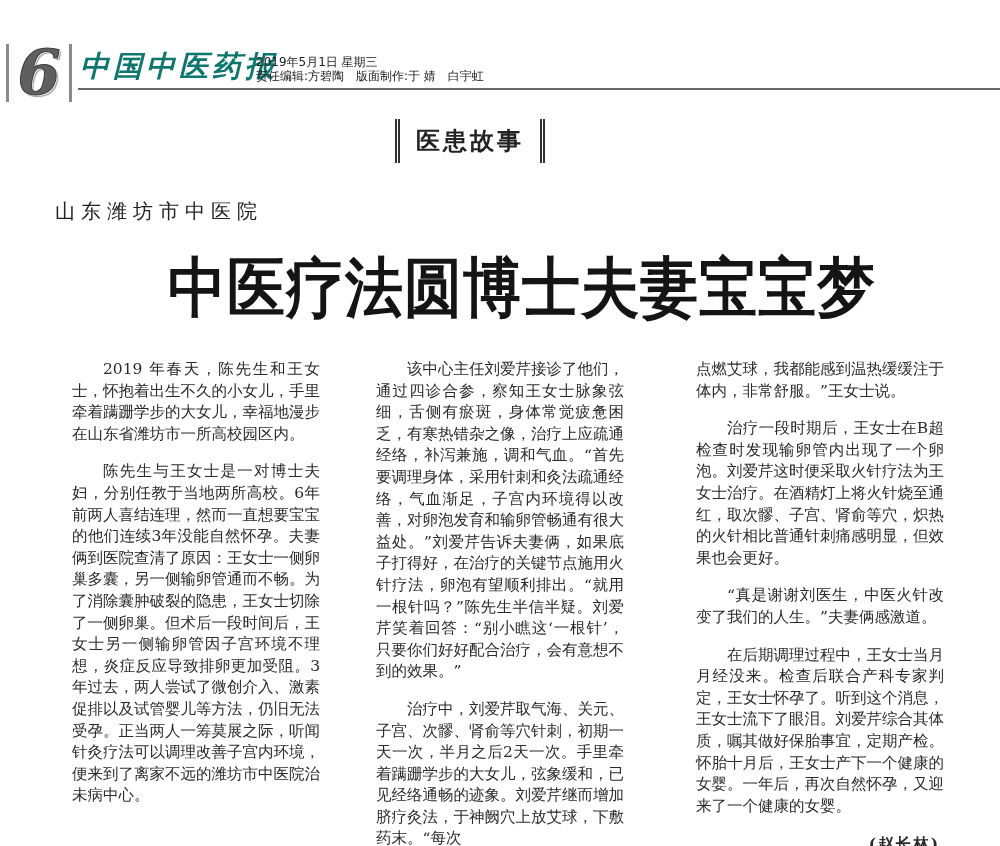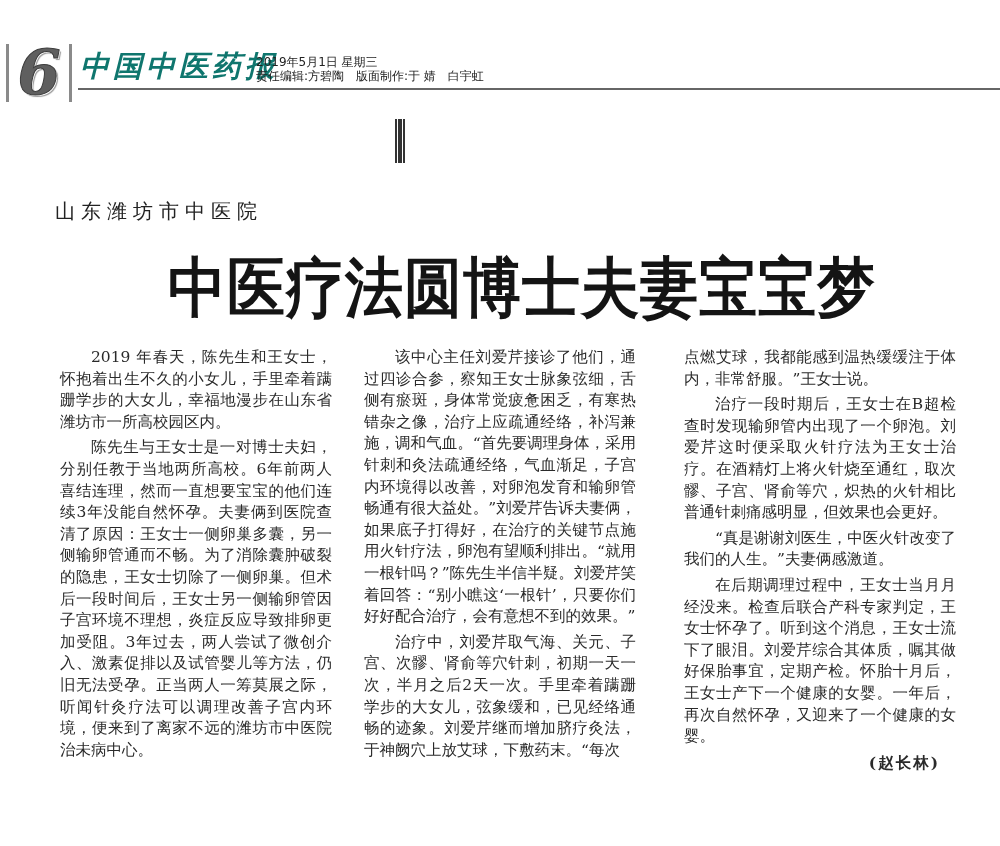--- a/index.html
+++ b/index.html
@@ -49,21 +49,21 @@
     font-family: "DejaVu Serif", serif; font-weight: bold; font-size: 58px; letter-spacing: 1px; color: #141414;
     transform: scaleY(1.12); transform-origin: top left;
   }
 
   .columns { position: absolute; left: 48px; top: 343px; width: 912px; height: 490px; }
   .col {
     position: absolute; top: 0; width: 280px;
     font-family: "DejaVu Serif", serif; font-size: 15.5px; line-height: 21.6px; color: #2a2a2a;
     text-align: justify; word-break: break-all;
   }
-  .col p { margin: 4px; text-indent: 2em; }
+  .col p { margin: 16px; text-indent: 2em; }
   .col p.cont { text-indent: 0; }
   .col1 { left: 8px; }
   .col2 { left: 312px; }
   .col3 { left: 632px; }
   .byline { text-align: right; font-weight: bold; margin-top: 2px; padding-right: 20px; letter-spacing: 2px; }
 </style>
 </head>
 <body>
 
 <div class="masthead">
@@ -76,20 +76,21 @@
     <div class="row2">
       <span>责任编辑:方碧陶</span>
       <span>版面制作:于 婧　白宇虹</span>
     </div>
   </div>
   <div class="masthead-rule"></div>
 </div>
 
 <div class="column-tag">
   <span class="tag-bar"></span>
+  <span class="tag-text">医患故事</span>
   <span class="tag-bar"></span>
 </div>
 
 <div class="kicker">山东潍坊市中医院</div>
 <div class="headline">中医疗法圆博士夫妻宝宝梦</div>
 
 <div class="columns">
   <div class="col col1">
     <p>2019 年春天，陈先生和王女士，怀抱着出生不久的小女儿，手里牵着蹒跚学步的大女儿，幸福地漫步在山东省潍坊市一所高校园区内。</p>
     <p>陈先生与王女士是一对博士夫妇，分别任教于当地两所高校。6年前两人喜结连理，然而一直想要宝宝的他们连续3年没能自然怀孕。夫妻俩到医院查清了原因：王女士一侧卵巢多囊，另一侧输卵管通而不畅。为了消除囊肿破裂的隐患，王女士切除了一侧卵巢。但术后一段时间后，王女士另一侧输卵管因子宫环境不理想，炎症反应导致排卵更加受阻。3年过去，两人尝试了微创介入、激素促排以及试管婴儿等方法，仍旧无法受孕。正当两人一筹莫展之际，听闻针灸疗法可以调理改善子宫内环境，便来到了离家不远的潍坊市中医院治未病中心。</p>

